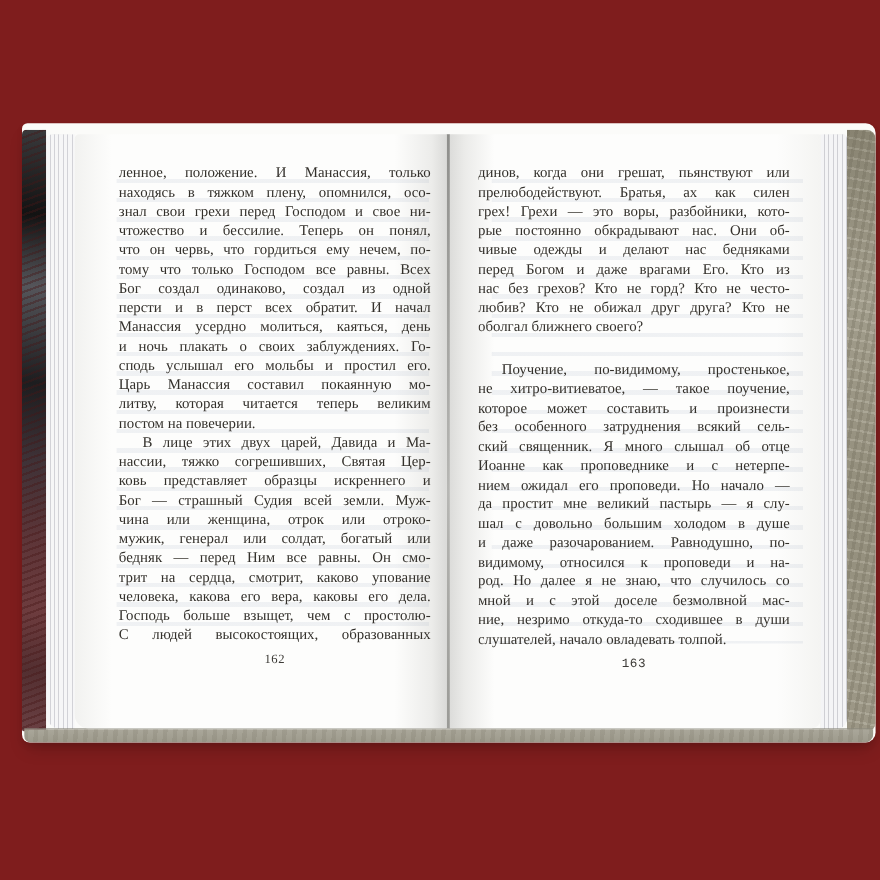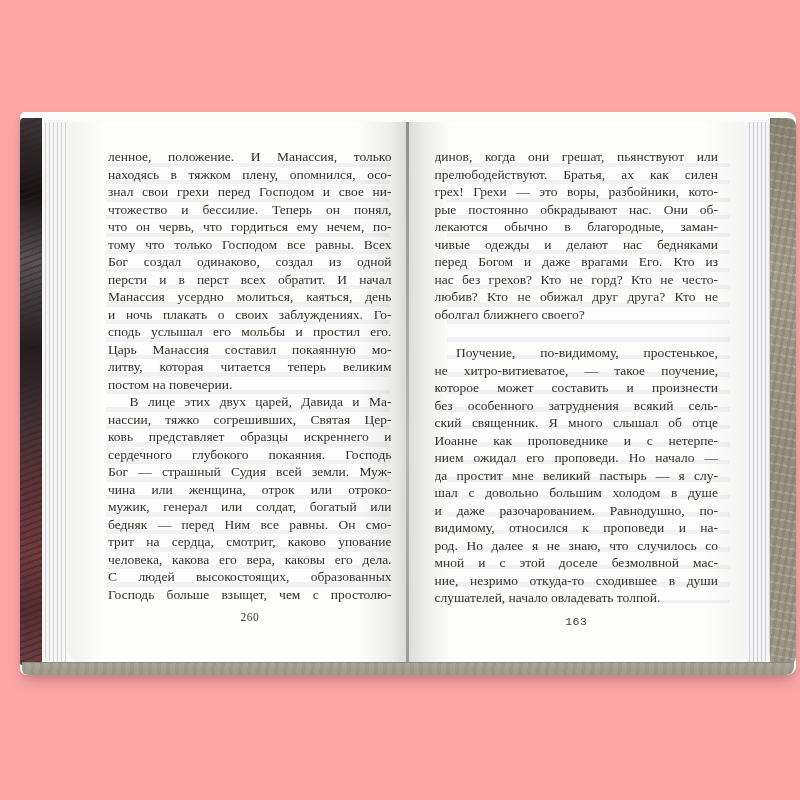--- a/index.html
+++ b/index.html
@@ -1,16 +1,16 @@
 <!DOCTYPE html>
 <html><head>
 <meta charset="utf-8">
 <style>
   html,body{margin:0;padding:0;background:#ffffff;}
-  .stage{position:relative;width:800px;height:800px;background:#fca5a5;overflow:hidden;
+  .stage{position:relative;width:800px;height:800px;background:#7f1d1d;overflow:hidden;
          font-family:"Liberation Serif","DejaVu Serif",serif;}
   .book{position:absolute;left:20px;top:112px;width:776px;height:563px;
         border-radius:5px 9px 9px 7px;
         box-shadow:0 10px 16px -5px rgba(0,0,0,0.20), 0 3px 6px rgba(0,0,0,0.08);
         background:#fbfbf9;}
   
   .cover-top{position:absolute;left:0;top:0;right:0;height:10px;border-radius:5px 9px 0 0;
       background-image:
         repeating-linear-gradient(115deg, rgba(255,255,255,0.18) 0 2px, rgba(0,0,0,0.10) 2px 5px),
         linear-gradient(to right,#3c3c3c,#191919 26%,#2c2c2c 48%,#8d English 0,#8d8a7a 50%,#a29d8b 66%,#8f8b7b 86%,#9b9786 100%);}
@@ -93,42 +93,40 @@
               <div class="line">и ночь плакать о своих заблуждениях. Го-</div>
               <div class="line">сподь услышал его мольбы и простил его.</div>
               <div class="line">Царь Манассия составил покаянную мо-</div>
               <div class="line">литву, которая читается теперь великим</div>
               <div class="line last">постом на повечерии.</div>
             </div>
             <div class="para indent">
               <div class="line">В лице этих двух царей, Давида и Ма-</div>
               <div class="line">нассии, тяжко согрешивших, Святая Цер-</div>
               <div class="line">ковь представляет образцы искреннего и</div>
-              <div class="line">сердечного глубокого покаяния. Господь</div>
               <div class="line">Бог — страшный Судия всей земли. Муж-</div>
               <div class="line">чина или женщина, отрок или отроко-</div>
               <div class="line">мужик, генерал или солдат, богатый или</div>
               <div class="line">бедняк — перед Ним все равны. Он смо-</div>
               <div class="line">трит на сердца, смотрит, каково упование</div>
               <div class="line">человека, какова его вера, каковы его дела.</div>
+              <div class="line">Господь больше взыщет, чем с простолю-</div>
               <div class="line">С людей высокостоящих, образованных</div>
-              <div class="line">Господь больше взыщет, чем с простолю-</div>
             </div>
           </div>
-        <div class="page-number pn-left">260</div>
+        <div class="page-number pn-left">162</div>
       </div>
       <div class="gutter"></div>
       <div class="page right">
         <div class="page-text" id="right-text">
             <div class="para">
               <div class="line">динов, когда они грешат, пьянствуют или</div>
               <div class="line">прелюбодействуют. Братья, ах как силен</div>
               <div class="line">грех! Грехи — это воры, разбойники, кото-</div>
               <div class="line">рые постоянно обкрадывают нас. Они об-</div>
-              <div class="line">лекаются обычно в благородные, заман-</div>
               <div class="line">чивые одежды и делают нас бедняками</div>
               <div class="line">перед Богом и даже врагами Его. Кто из</div>
               <div class="line">нас без грехов? Кто не горд? Кто не често-</div>
               <div class="line">любив? Кто не обижал друг друга? Кто не</div>
               <div class="line last">оболгал ближнего своего?</div>
             </div>
             <div class="para indent gap">
               <div class="line">Поучение, по-видимому, простенькое,</div>
               <div class="line">не хитро-витиеватое, — такое поучение,</div>
               <div class="line">которое может составить и произнести</div>

